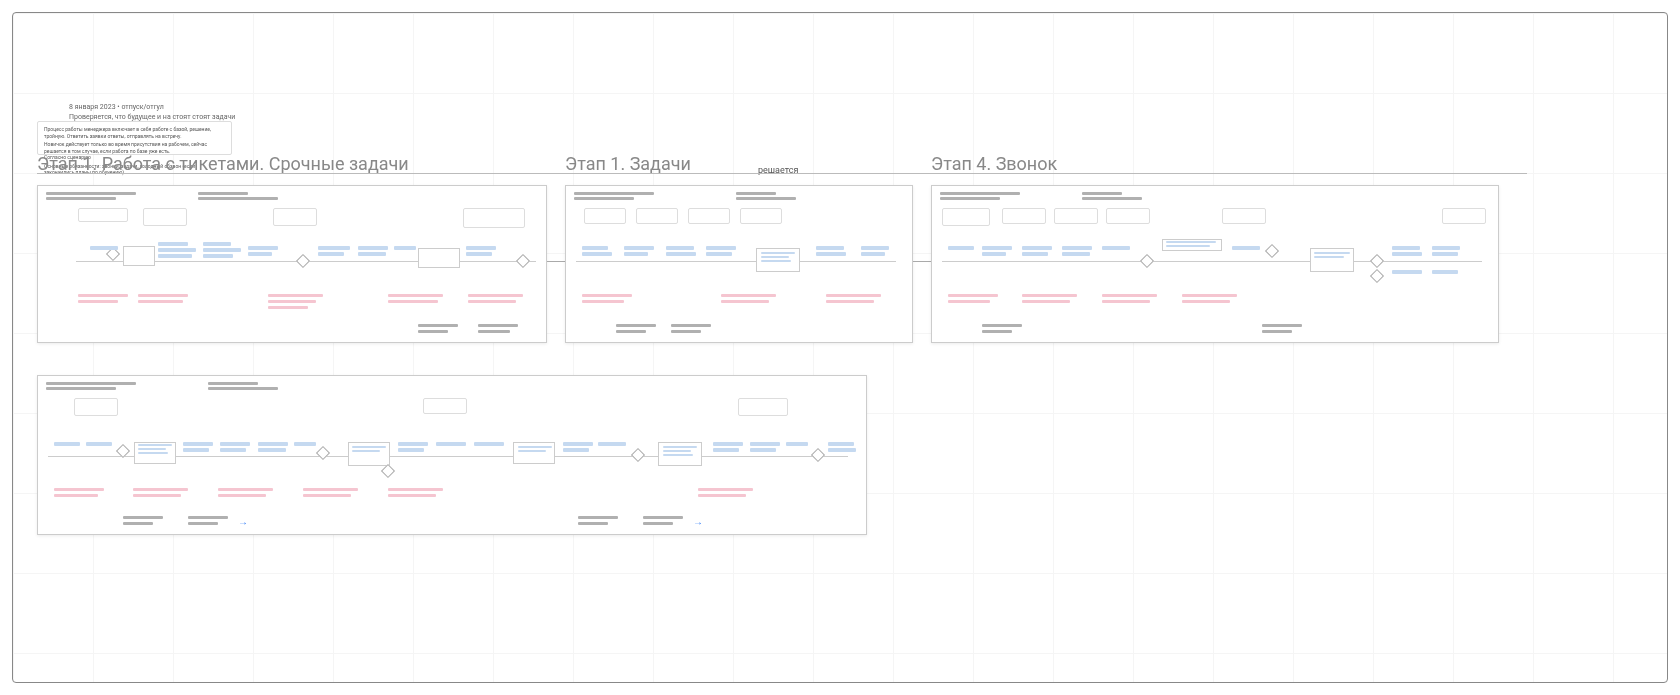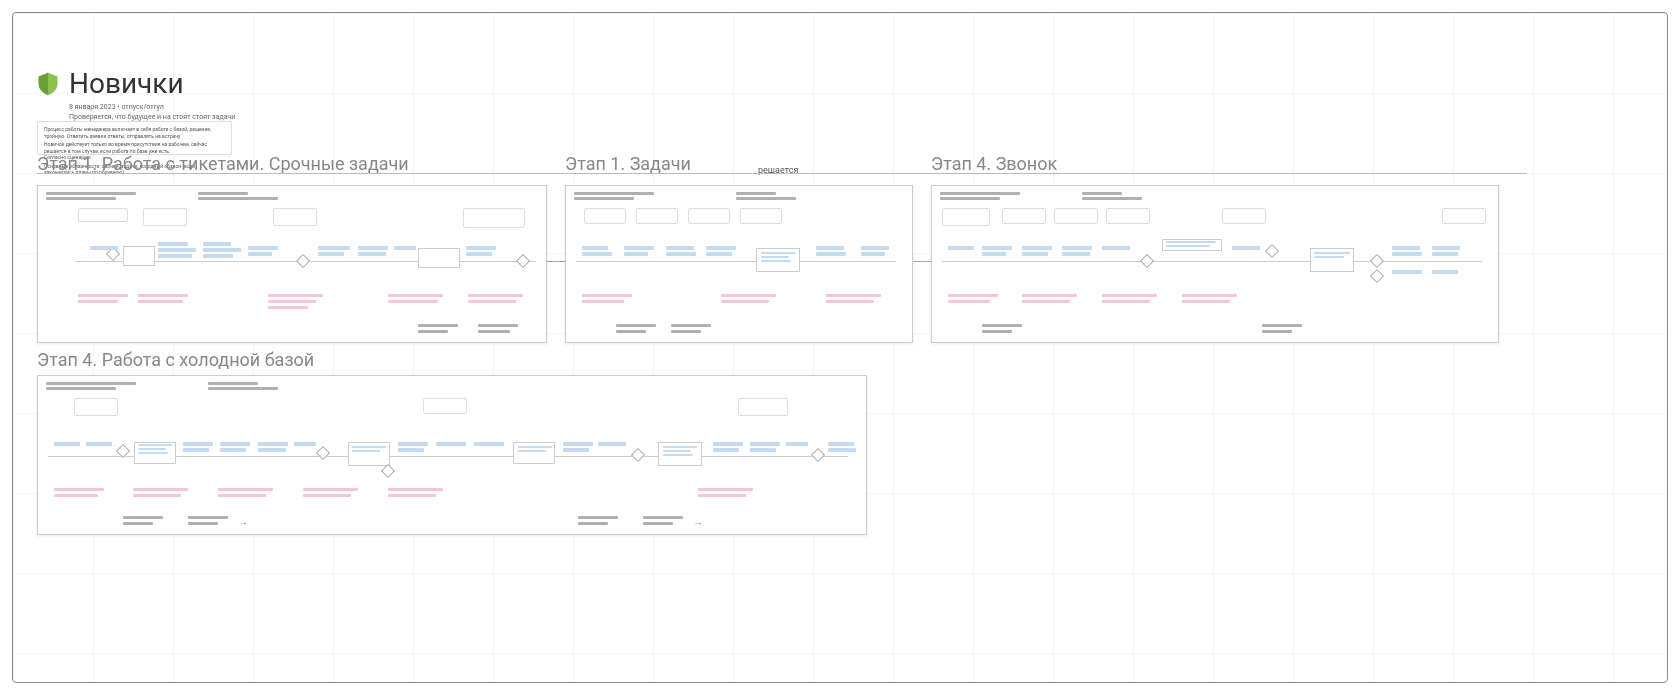--- a/index.html
+++ b/index.html
@@ -24,27 +24,20 @@
 .rect{position:absolute;border:1px solid #ccc;background:#fff}
 .line-h{position:absolute;height:1px;background:#ccc}
 .connector{position:absolute;height:1px;background:#aaa;top:248px}
 .arrow-icon{color:#3b82f6;font-size:10px;font-weight:bold}
 </style>
 </head>
 <body>
 
 <div class="outer-frame">
 
-  <div class="header">
-    <svg class="shield-icon" viewBox="0 0 24 28">
-      <path d="M12 2 L22 6 L22 14 Q22 22 12 26 Q2 22 2 14 L2 6 Z" fill="#8bc34a" stroke="#689f38" stroke-width="0.5"></path>
-      <path d="M12 2 L12 26 Q2 22 2 14 L2 6 Z" fill="#689f38"></path>
-    </svg>
-    <h1 class="title">Новички</h1>
-  </div>
 
   <div class="subtitle">
     <div>8 января 2023 • отпуск/отгул</div>
     <div>Проверяется, что будущее и на стоят стоят задачи</div>
   </div>
 
   <div class="note-box">
     <div>Процесс работы менеджера включает в себя работе с базой, решение, тройную. Ответить заявки ответы, отправлять на встречу.</div>
     <div style="margin-top:2px">Новичок действует только во время присутствия на рабочем, сейчас решается в том случае, если работа по базе уже есть.</div>
     <div>Согласно сценарию</div>
@@ -197,21 +190,20 @@
       <div class="pink-bar" style="left:170px;top:114px;width:48px"></div>
       <div class="pink-bar" style="left:250px;top:108px;width:55px"></div>
       <div class="pink-bar" style="left:250px;top:114px;width:48px"></div>
       <div class="gray-bar" style="left:50px;top:138px;width:40px"></div>
       <div class="gray-bar" style="left:50px;top:144px;width:30px"></div>
       <div class="gray-bar" style="left:330px;top:138px;width:40px"></div>
       <div class="gray-bar" style="left:330px;top:144px;width:30px"></div>
     </div>
   </div>
 
-  <div class="stage-title" style="left:24px;top:336px">Этап 4. Работа с холодной базой</div>
 
   <div class="frame" style="left:24px;top:362px;width:830px;height:160px">
     <div class="frame-inner">
       <div class="gray-bar" style="left:8px;top:6px;width:90px"></div>
       <div class="gray-bar" style="left:8px;top:11px;width:70px"></div>
       <div class="gray-bar" style="left:170px;top:6px;width:50px"></div>
       <div class="gray-bar" style="left:170px;top:11px;width:70px"></div>
       <div class="note-callout" style="left:36px;top:22px;width:44px;height:18px"></div>
       <div class="note-callout" style="left:385px;top:22px;width:44px;height:16px"></div>
       <div class="note-callout" style="left:700px;top:22px;width:50px;height:18px"></div>

